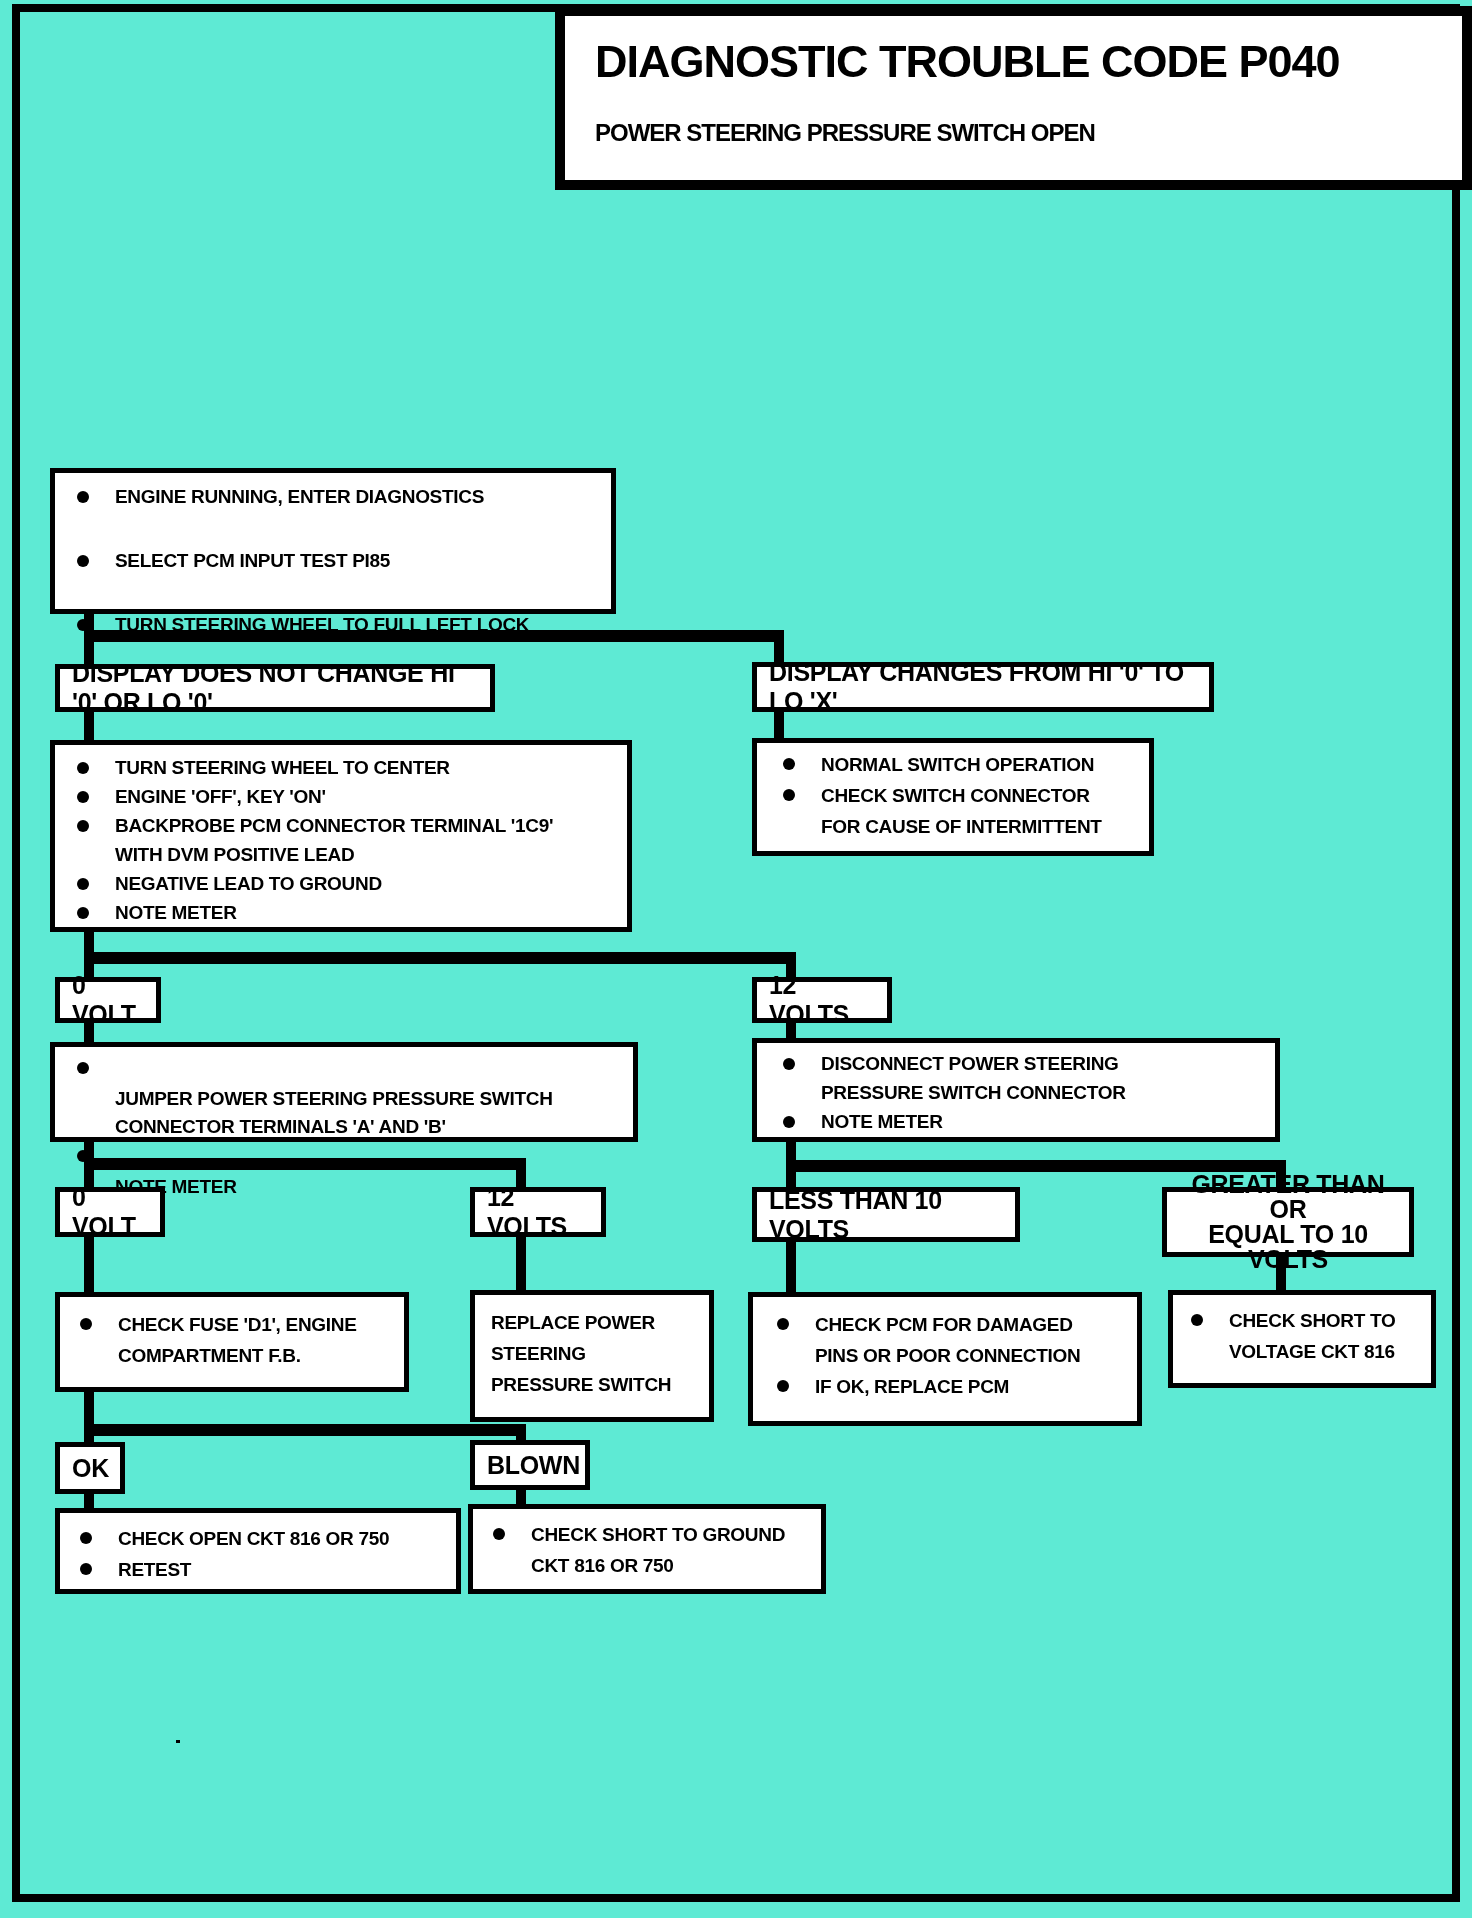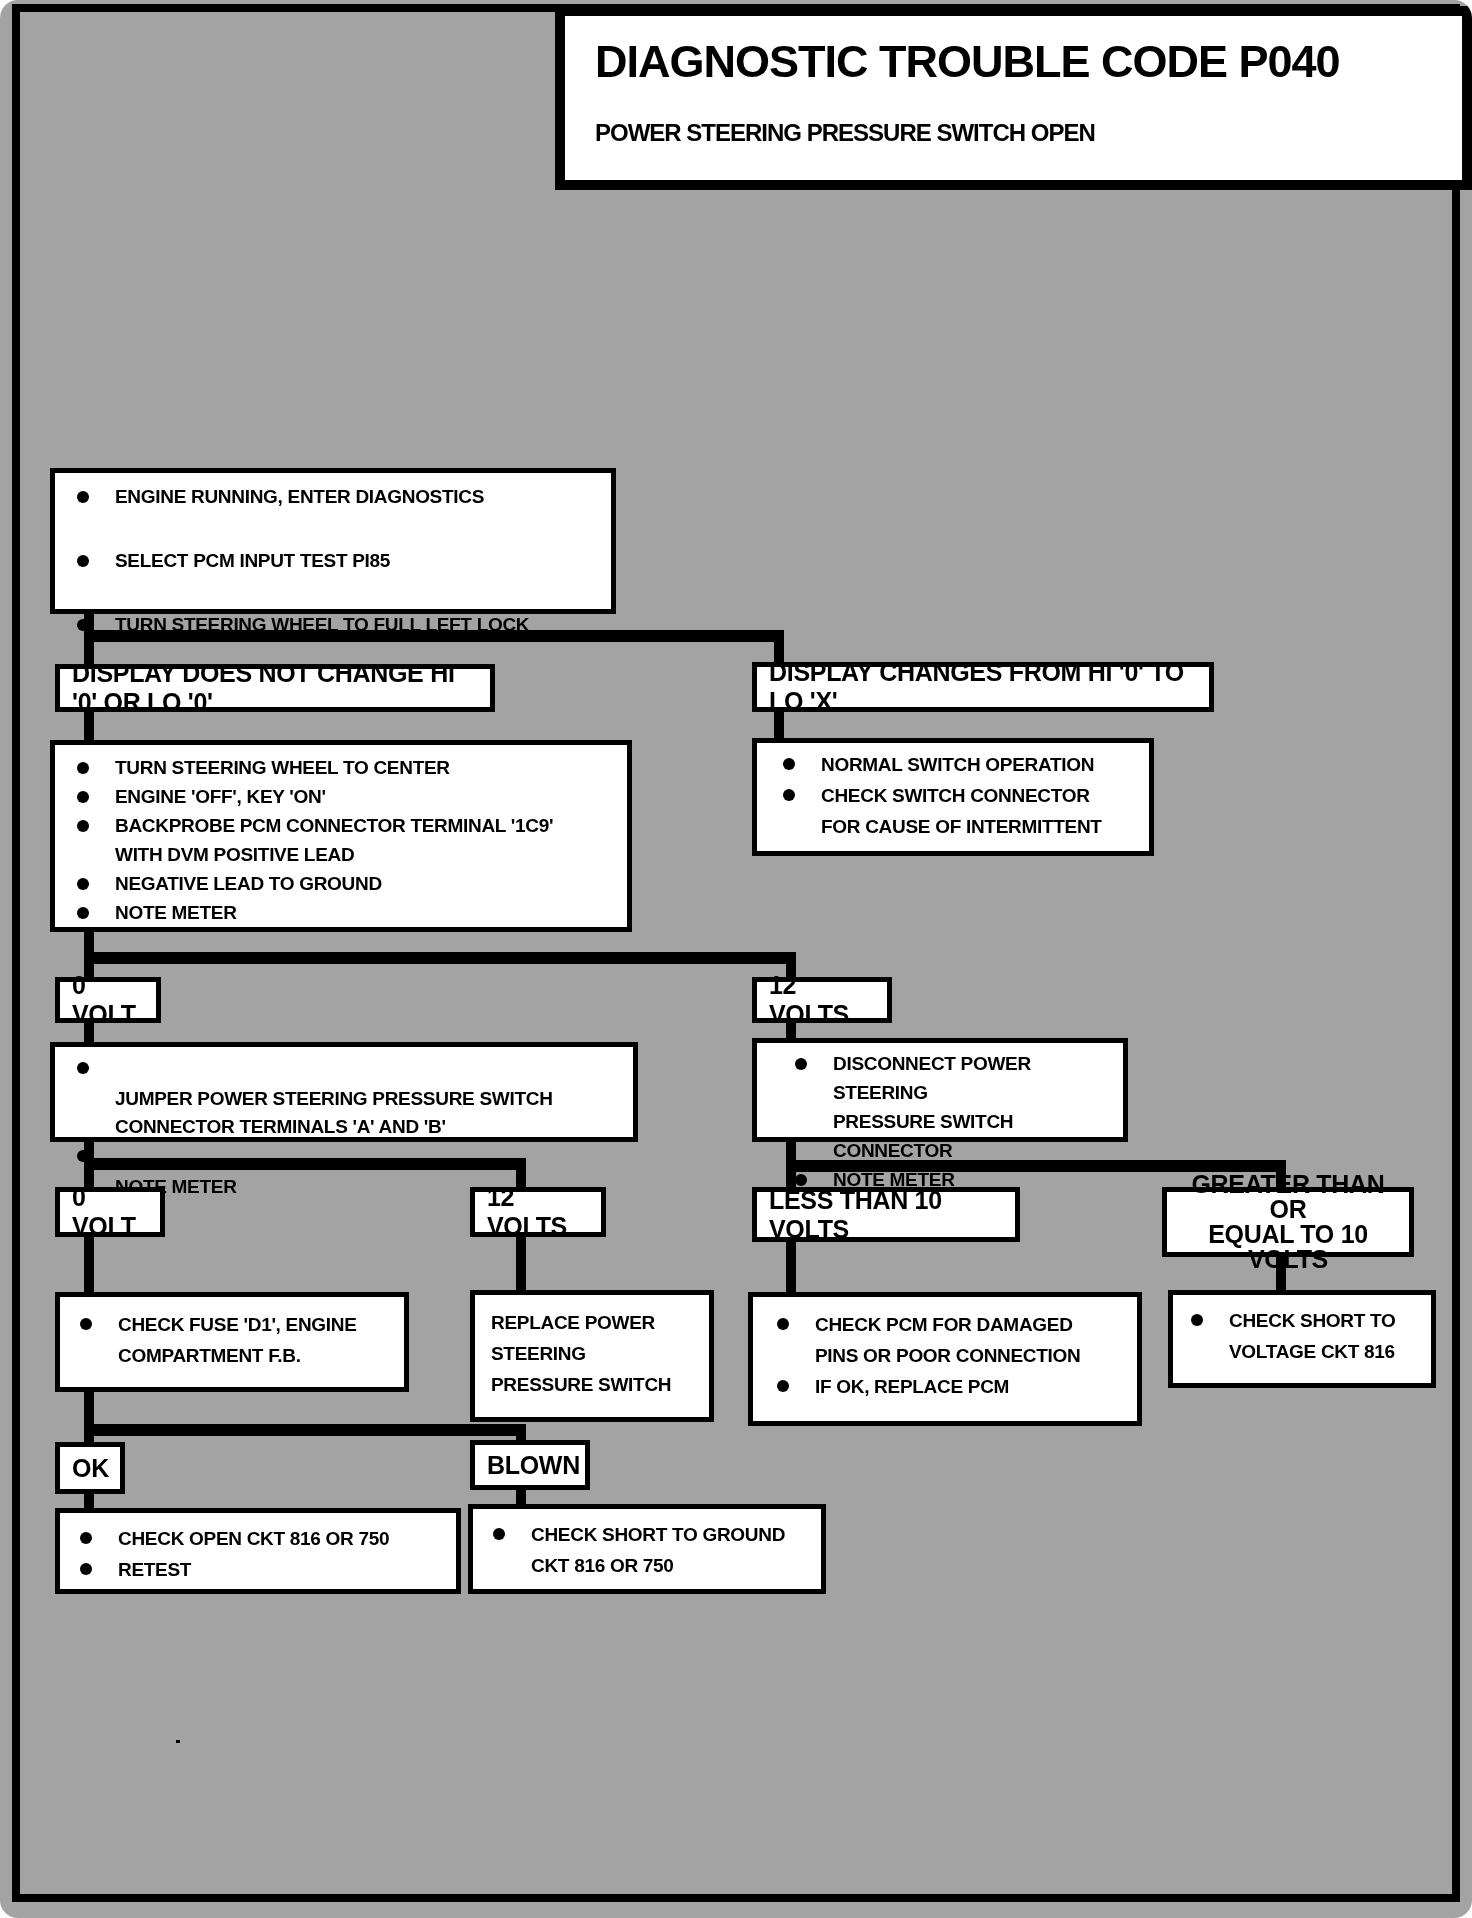--- a/index.html
+++ b/index.html
@@ -1,20 +1,19 @@
 <!DOCTYPE html>
 <html><head>
 <meta charset="utf-8">
 <style>
   html,body{margin:0;padding:0;background:#ffffff;}
   .canvas{
-    position:relative;width:1472px;height:1918px;background:#a3a3a3;
+    position:relative;width:1472px;height:1918px;background:#5eead4;
     font-family:"Liberation Sans",sans-serif;font-weight:bold;color:#000;
     overflow:hidden;
-    border-radius:18px;
   }
   .page-border{
     position:absolute;left:12px;top:4px;width:1448px;height:1898px;
     border:8px solid #000;box-sizing:border-box;background:transparent;
   }
   .title-box{
     position:absolute;left:555px;top:6px;width:917px;height:184px;
     border:10px solid #000;box-sizing:border-box;background:#fff;
     padding:18px 8px 0 30px;z-index:3;
   }
@@ -37,21 +36,21 @@
   .b-start .dot{margin-top:10px;}
   .l-nochange{left:55px;top:664px;width:440px;height:48px;}
   .l-changes{left:752px;top:662px;width:462px;height:50px;}
   .b-backprobe{left:50px;top:740px;width:582px;height:192px;padding:8px 8px 4px 22px;}
   .b-backprobe .txt{line-height:29px;}
   .b-normal{left:752px;top:738px;width:402px;height:118px;padding:6px 6px 4px 26px;}
   .l-volt0-1{left:55px;top:977px;width:106px;height:46px;}
   .l-volts12-1{left:752px;top:977px;width:140px;height:46px;}
   .b-jumper{left:50px;top:1042px;width:588px;height:100px;padding:6px 8px 4px 22px;}
   .b-jumper .txt{line-height:28px;margin-top:32px;}
-  .b-disconnect{left:752px;top:1038px;width:376px;height:104px;padding:6px 6px 4px 38px;}
+  .b-disconnect{left:752px;top:1038px;width:528px;height:104px;padding:6px 6px 4px 26px;}
   .b-disconnect .txt{line-height:29px;}
   .l-volt0-2{left:55px;top:1187px;width:110px;height:50px;}
   .l-volts12-2{left:470px;top:1187px;width:136px;height:50px;}
   .l-less10{left:752px;top:1187px;width:268px;height:55px;}
   .l-gte10{left:1162px;top:1187px;width:252px;height:70px;}
   .b-fuse{left:55px;top:1292px;width:354px;height:100px;padding:12px 6px 4px 20px;}
   .b-replace{left:470px;top:1290px;width:244px;height:132px;padding:12px 6px 4px 16px;}
   .b-pcm{left:748px;top:1292px;width:394px;height:134px;padding:12px 6px 4px 24px;}
   .b-shortv{left:1168px;top:1290px;width:268px;height:98px;padding:10px 4px 4px 18px;}
   .l-ok{left:55px;top:1442px;width:70px;height:52px;}

